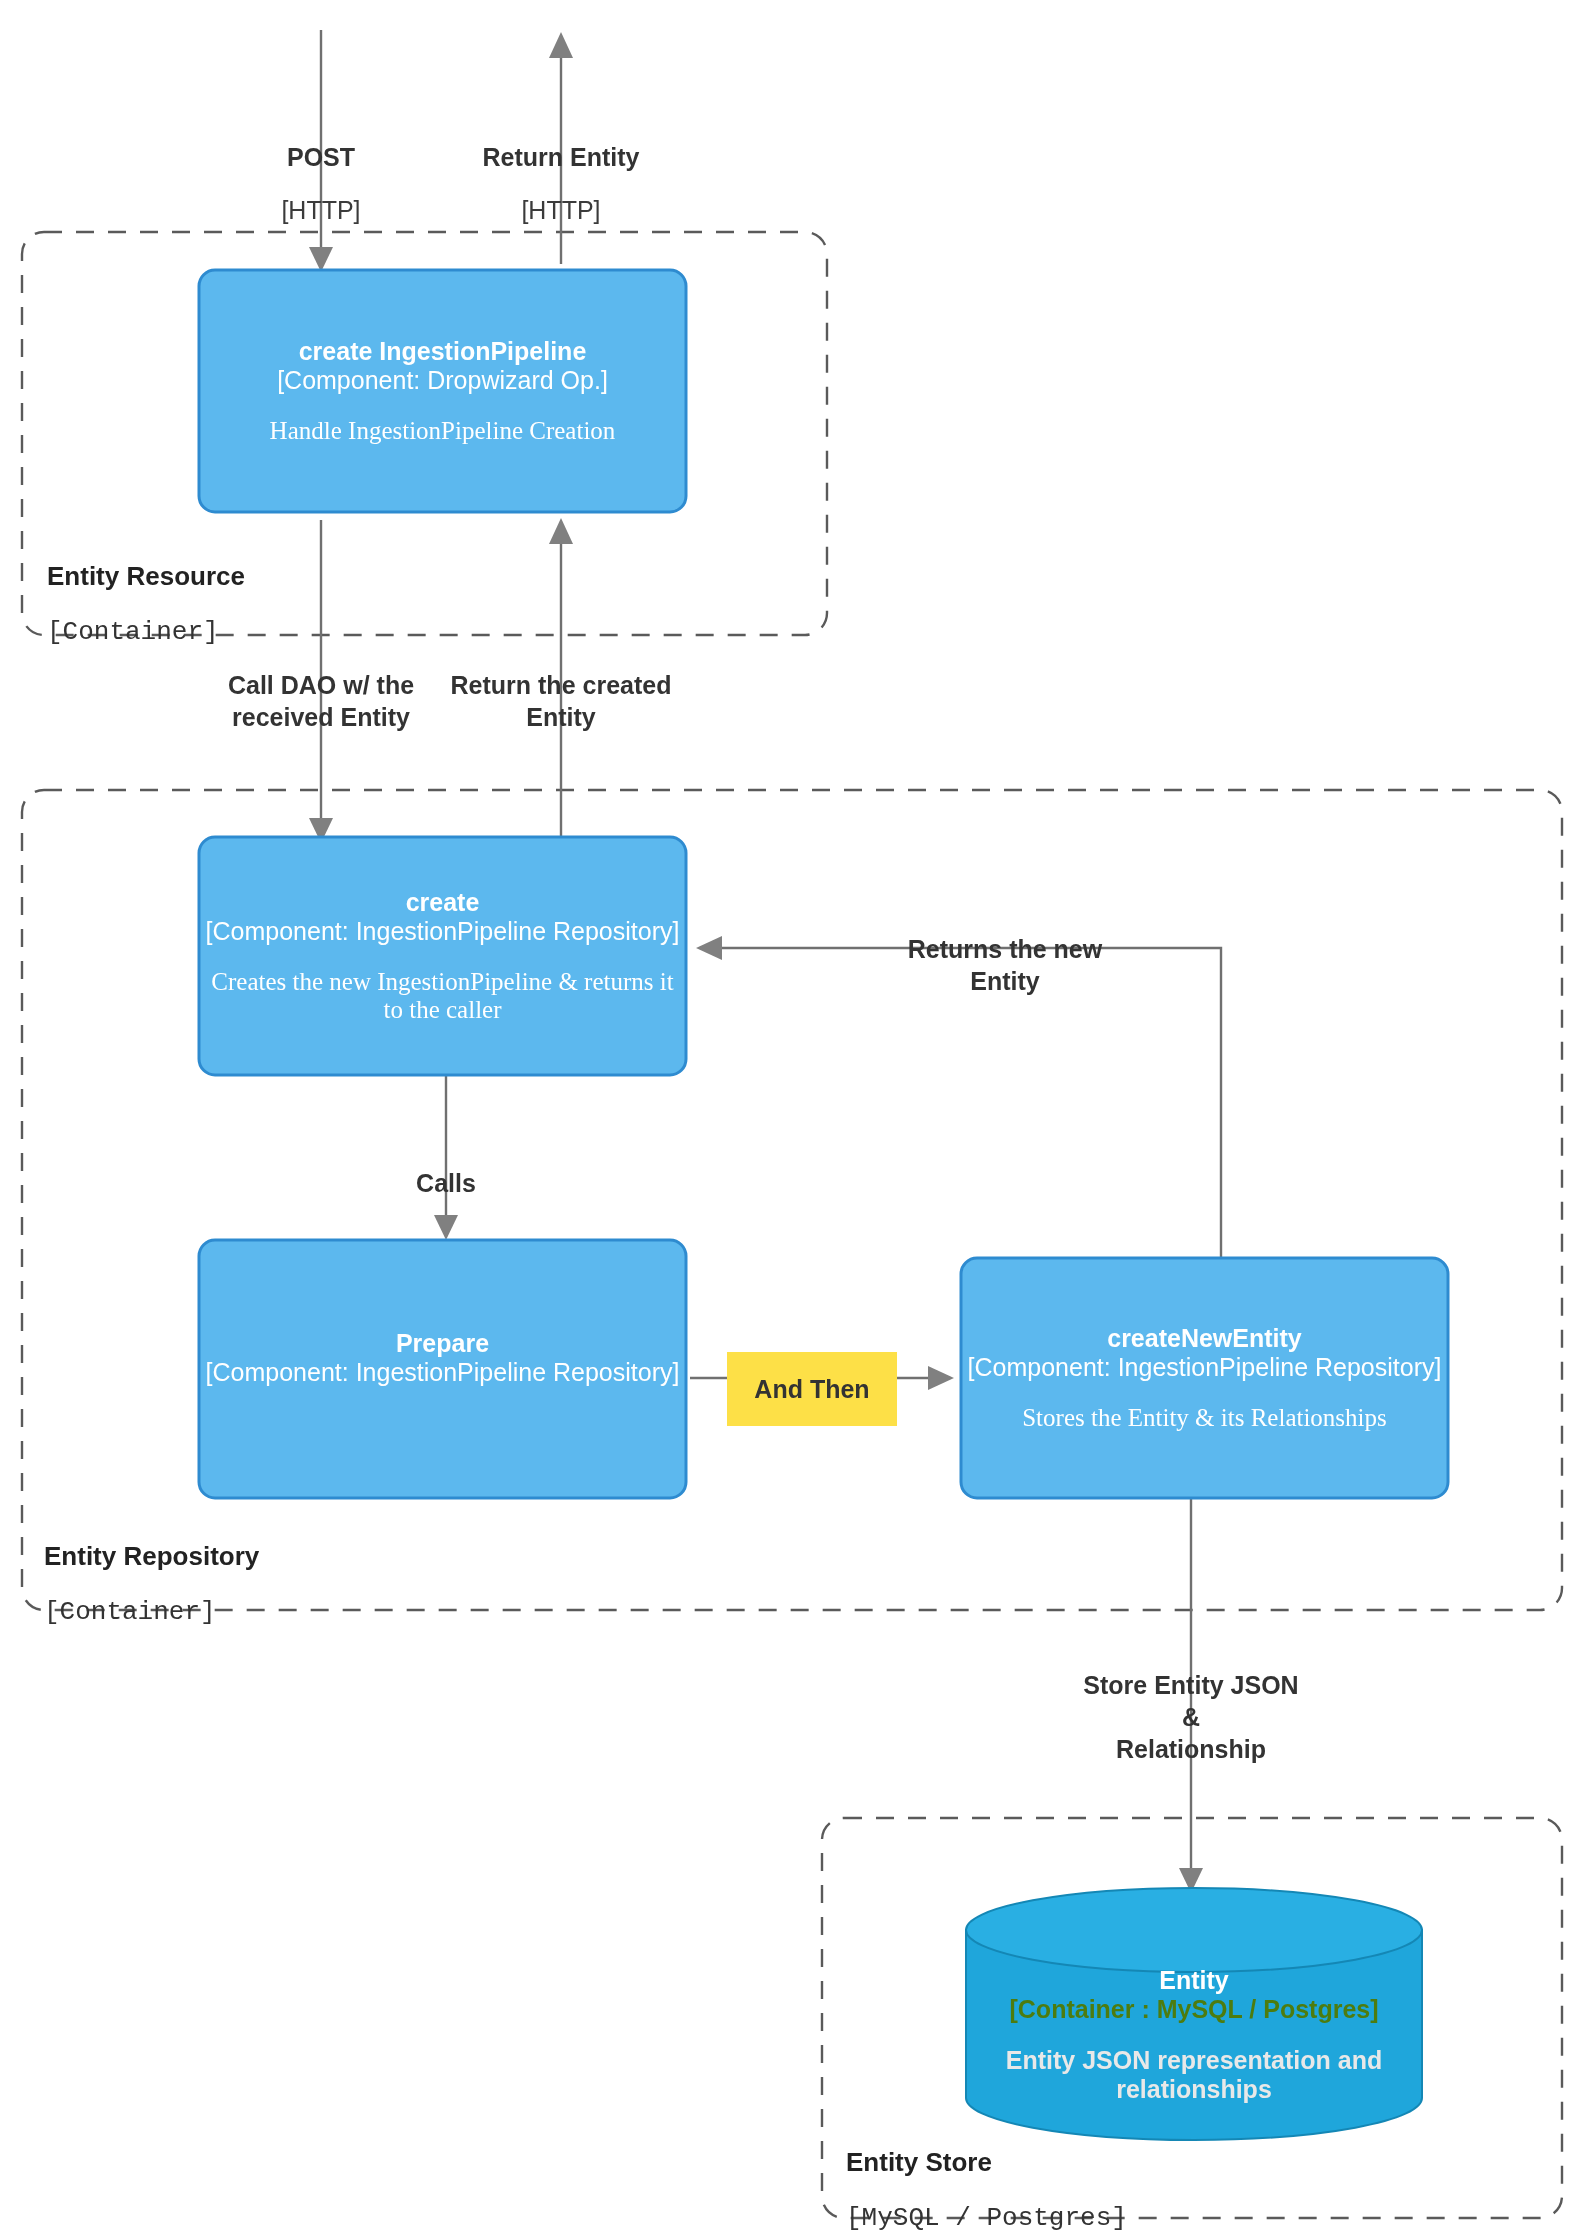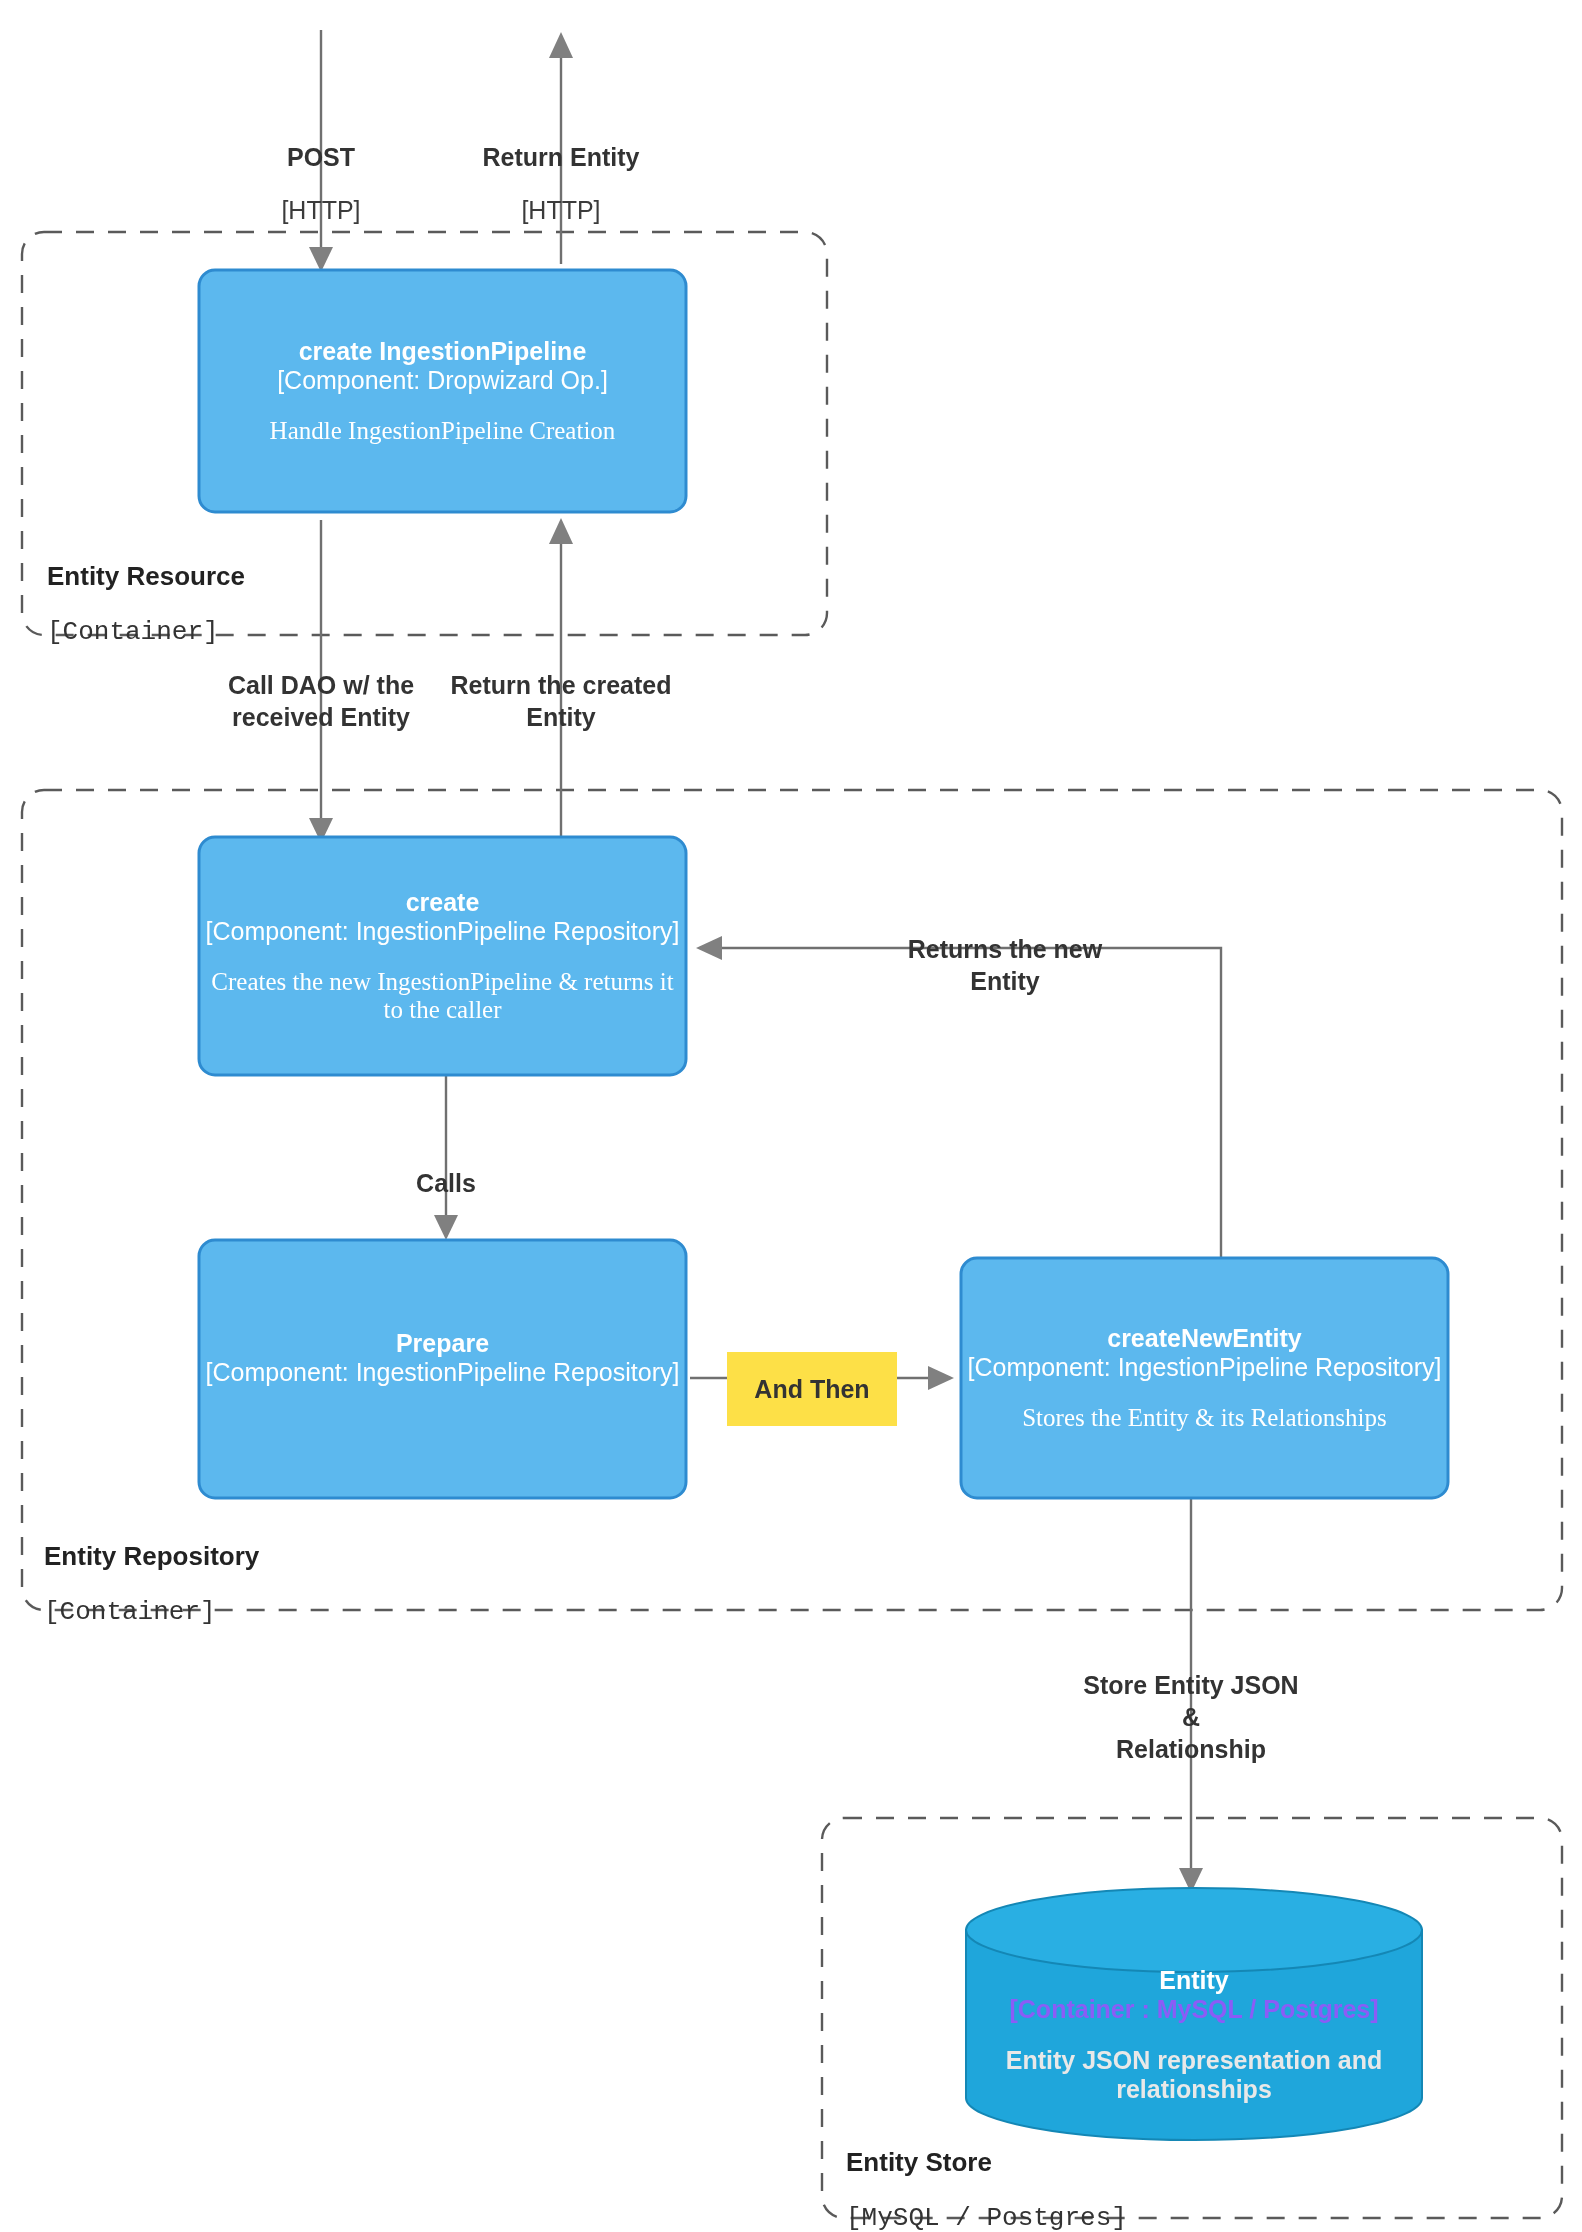--- a/index.html
+++ b/index.html
@@ -102,21 +102,21 @@
     font-size: 26px;
     text-align: left;
     font-family: Liberation Mono, monospace;
   }
   .db-title {
     color: #ffffff;
     font-weight: bold;
     font-size: 25px;
   }
   .db-tech {
-    color: #8b5cf6;
+    color: #4d7c0f;
     font-weight: bold;
     font-size: 25px;
   }
   .db-desc {
     color: #e8e8e8;
     font-weight: bold;
     font-size: 25px;
   }
   .comp-block {
     position: absolute;

